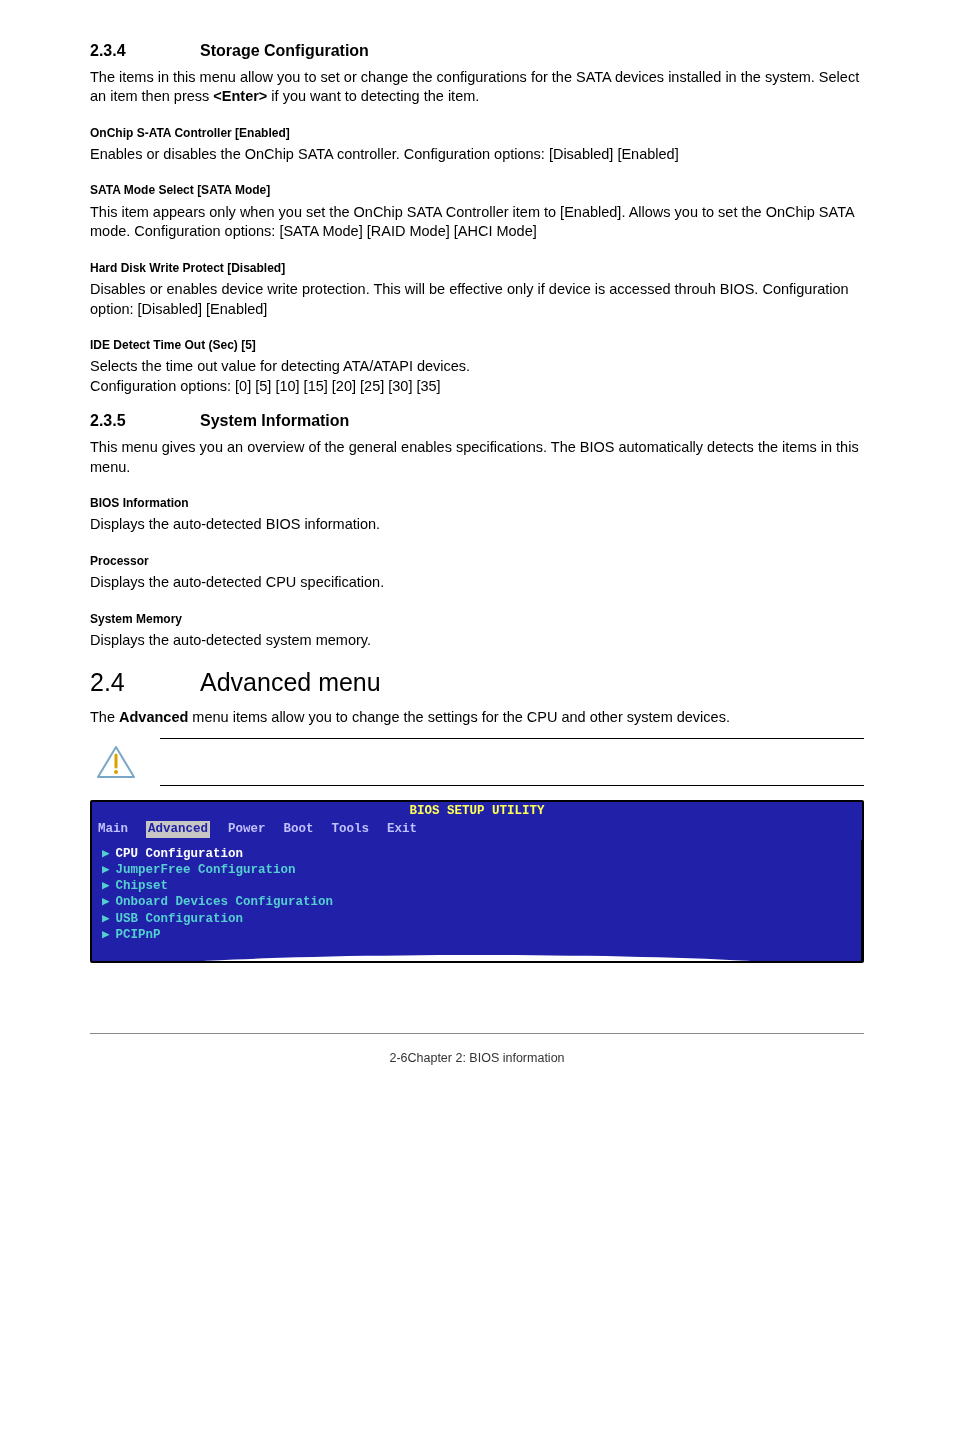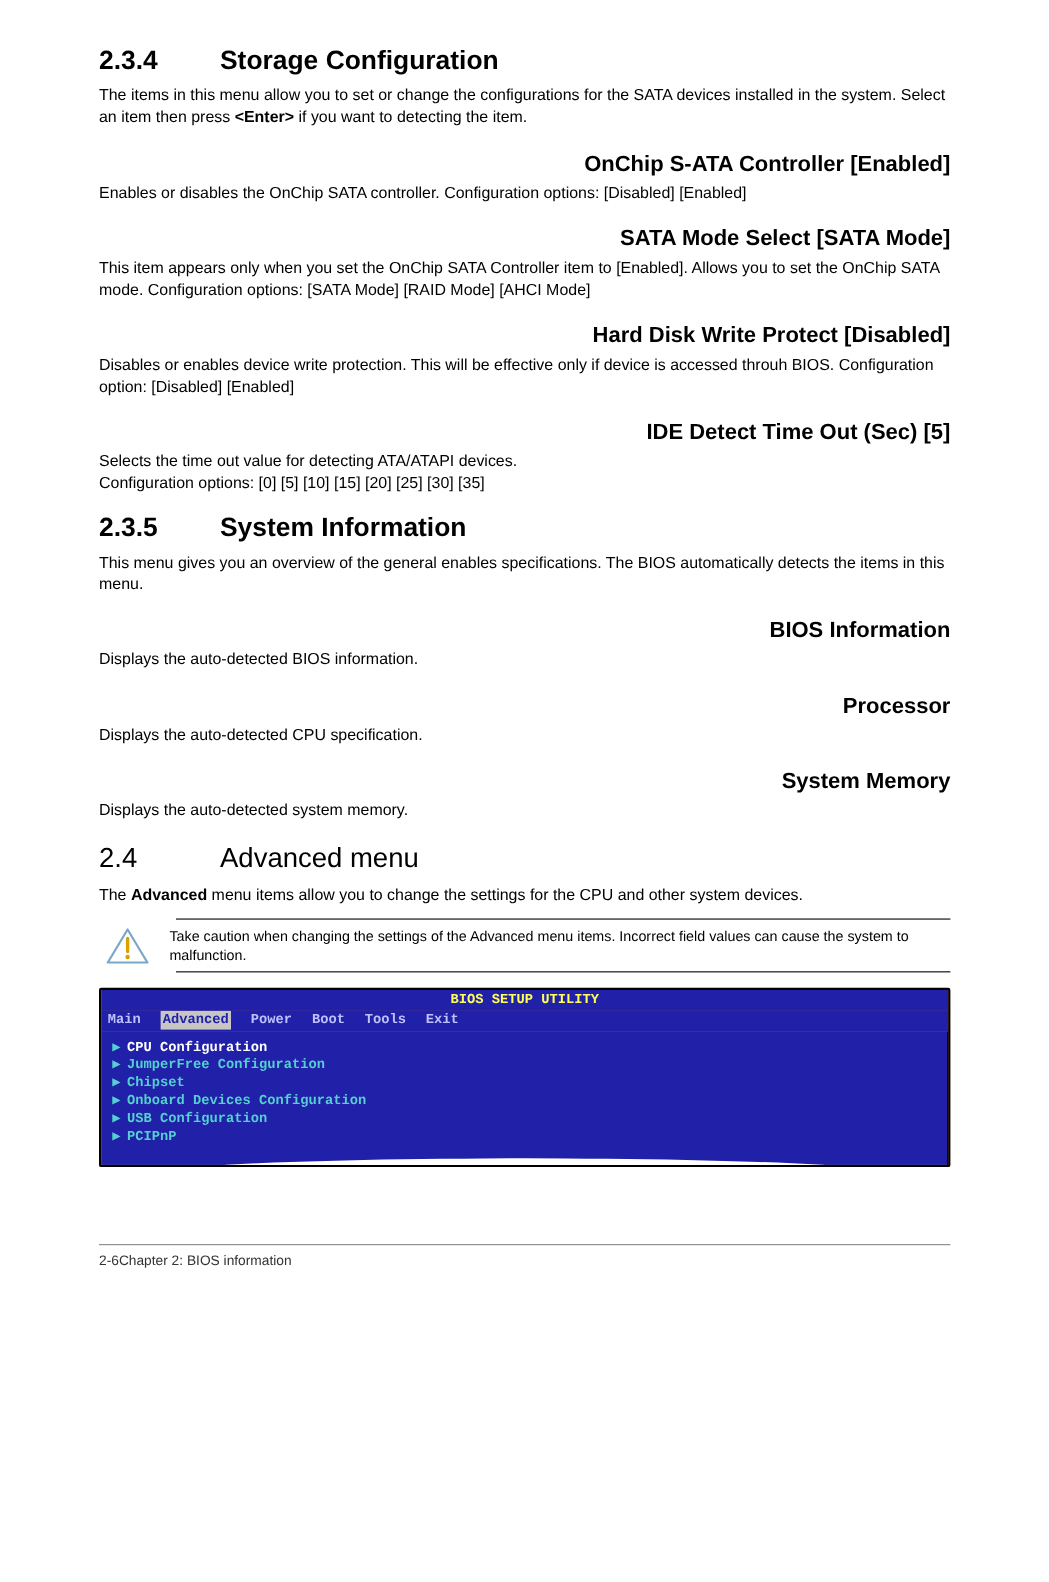--- a/index.html
+++ b/index.html
@@ -6,33 +6,33 @@
   body {
     font-family: Arial, Helvetica, sans-serif;
     background: #fff;
     color: #000;
     width: 954px;
     margin: 0 auto;
     padding: 40px 90px 20px 90px;
     font-size: 14.5px;
     line-height: 1.35;
   }
-  h2.section-num { font-size: 24px; font-weight: bold; margin-bottom: 6px; }
+  h2.section-num { font-size: 16px; font-weight: bold; margin-bottom: 6px; }
   h2.section-num .num { display: inline-block; width: 110px; }
   p.body { margin-bottom: 10px; }
-  h3.sub-bold { font-size: 20px; font-weight: bold; margin-top: 18px; margin-bottom: 4px; text-align: right; }
+  h3.sub-bold { font-size: 12px; font-weight: bold; margin-top: 18px; margin-bottom: 4px; }
   h2.menu-title { font-size: 25px; font-weight: normal; margin-top: 16px; margin-bottom: 8px; }
   h2.menu-title .num { display: inline-block; width: 110px; }
   .note-row { display: flex; align-items: center; border-top: 1px solid #000; border-bottom: 1px solid #000; padding: 6px 0; margin: 10px 0 14px 70px; }
   .note-icon { width: 40px; height: 34px; flex-shrink: 0; margin-right: 18px; margin-left: -64px; }
   .note-text { font-size: 13px; line-height: 1.35; }
   .bios-box {
     border: 2px solid #000;
     border-radius: 2px;
-    background: #f97316;
+    background: #a21caf;
     font-family: "Courier New", monospace;
     font-size: 12.5px;
     font-weight: bold;
     color: #fff;
     position: relative;
     overflow: hidden;
   }
   .bios-titlebar {
     background: #2020a8;
     padding: 2px 6px 2px 6px;
@@ -76,25 +76,25 @@
     left: 2px; right: 2px; bottom: 0;
     height: 20px;
     background: #fff;
     border-top-left-radius: 50% 20px;
     border-top-right-radius: 50% 20px;
     transform: translateY(14px);
   }
   .bios-wrapper { position: relative; margin-bottom: 70px;}
   .footer {
     display: flex;
-    justify-content: flex-start;
+    justify-content: center;
     font-size: 12.5px;
     color: #333;
     border-top: 1px solid #888;
-    padding-top: 6px;
+    padding-top: 16px;
     margin-top: 30px;
   }
   b { font-weight: bold; }
 </style>
 </head>
 <body>
 
 <h2 class="section-num">
   <span class="num">2.3.4</span><span>Storage Configuration</span>
 </h2>
@@ -135,21 +135,20 @@
 <p class="body">
   <span>The </span><b>Advanced</b><span> menu items allow you to change the settings for the CPU and other system devices.</span>
 </p>
 
 <div class="note-row">
   <svg class="note-icon" viewBox="0 0 40 34">
     <polygon points="20,2 38,32 2,32" fill="none" stroke="#7aa7c7" stroke-width="2" stroke-linejoin="round"></polygon>
     <line x1="20" y1="10" x2="20" y2="22" stroke="#d9a000" stroke-width="3" stroke-linecap="round"></line>
     <circle cx="20" cy="27" r="2" fill="#d9a000"></circle>
   </svg>
-  <div class="note-text">Take caution when changing the settings of the Advanced menu items. Incorrect field values can cause the system to malfunction.</div>
 </div>
 
 <div class="bios-wrapper">
   <div class="bios-box">
     <div class="bios-titlebar">
       <div class="bios-title-center">BIOS SETUP UTILITY</div>
     </div>
     <div class="bios-tabs">
       <span class="bios-tab">Main</span>
       <span class="bios-tab selected">Advanced</span>

